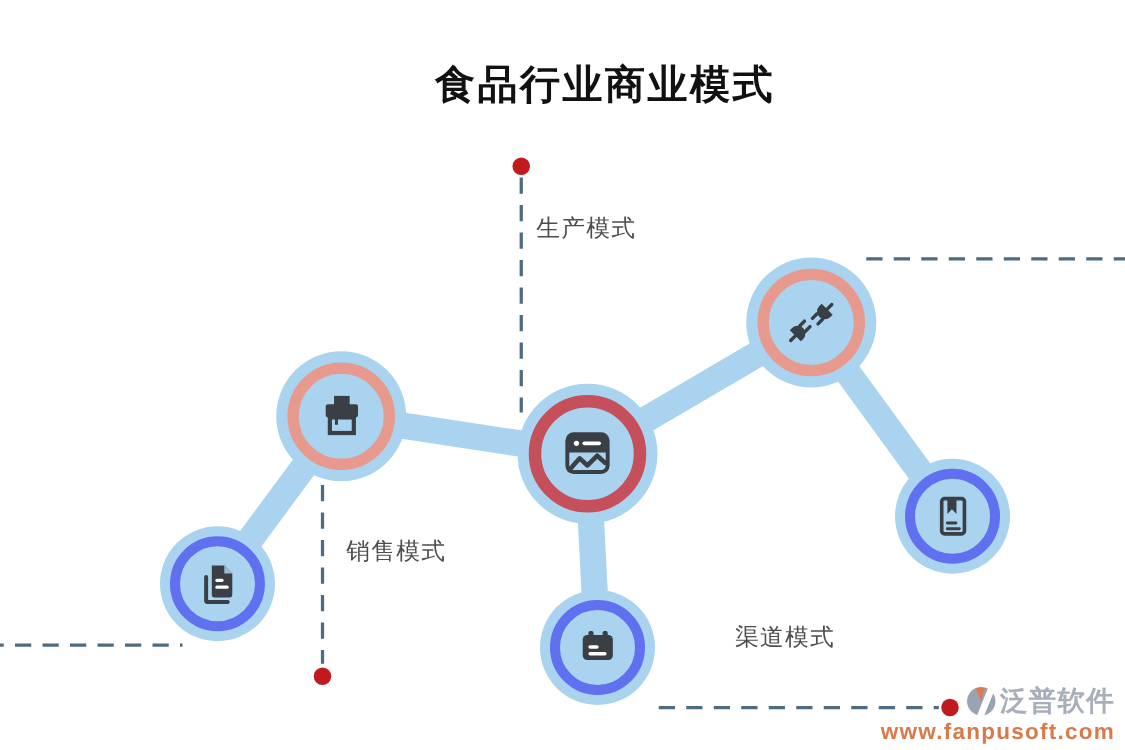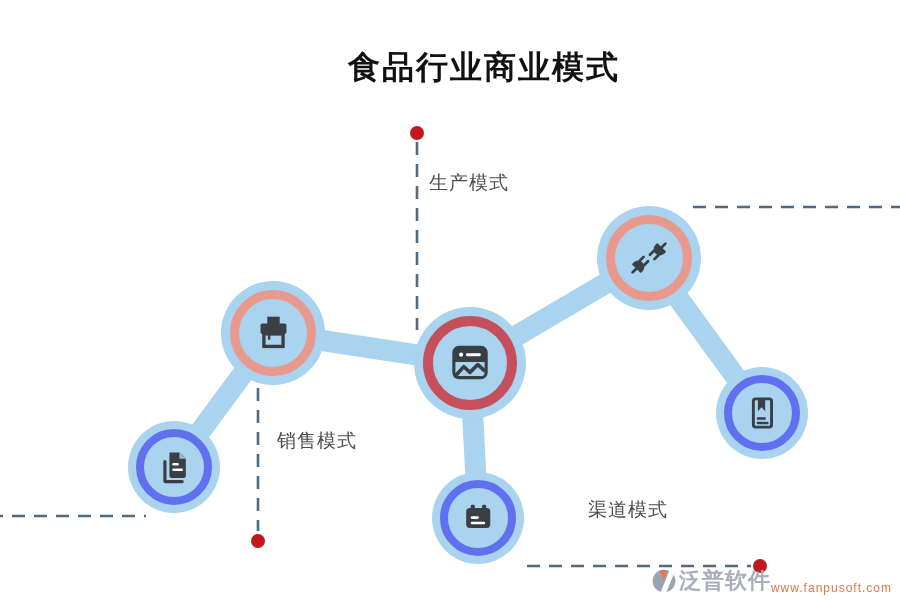--- a/index.html
+++ b/index.html
@@ -41,25 +41,25 @@
   .label{
     position:absolute;font-size:19px;color:#4d4d4d;letter-spacing:1px;
     white-space:nowrap;
   }
   .label-prod   {left:429px;top:170px;}
   .label-sales  {left:277px;top:428px;}
   .label-channel{left:540px;top:497px;margin-left:48px;}
 
   .watermark{
     position:absolute;right:8px;bottom:6px;
-    display:flex;flex-direction:row;align-items:flex-end;line-height:1;
+    display:flex;flex-direction:column;align-items:flex-end;line-height:1;
   }
   .wm-row{display:flex;align-items:center;gap:2px;}
   .wm-name{font-size:22px;font-weight:700;color:#a8aeba;letter-spacing:1px;}
-  .wm-url{font-size:12px;font-weight:400;color:#d97a4a;letter-spacing:1px;margin-top:2px;}
+  .wm-url{font-size:18px;font-weight:700;color:#d97a4a;letter-spacing:1px;margin-top:2px;}
 </style>
 </head>
 <body>
 
 <div class="stage">
 
   <svg class="overlay" viewBox="0 0 900 600">
 
     <g stroke="#a9d3ee" stroke-width="21" fill="none">
       <line x1="273" y1="333" x2="470" y2="363"></line>

